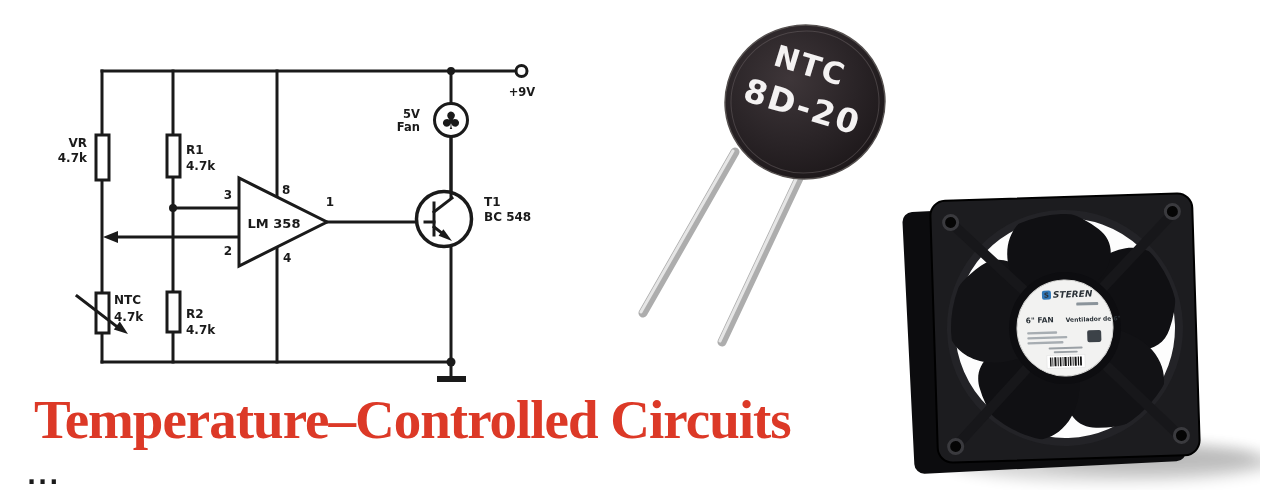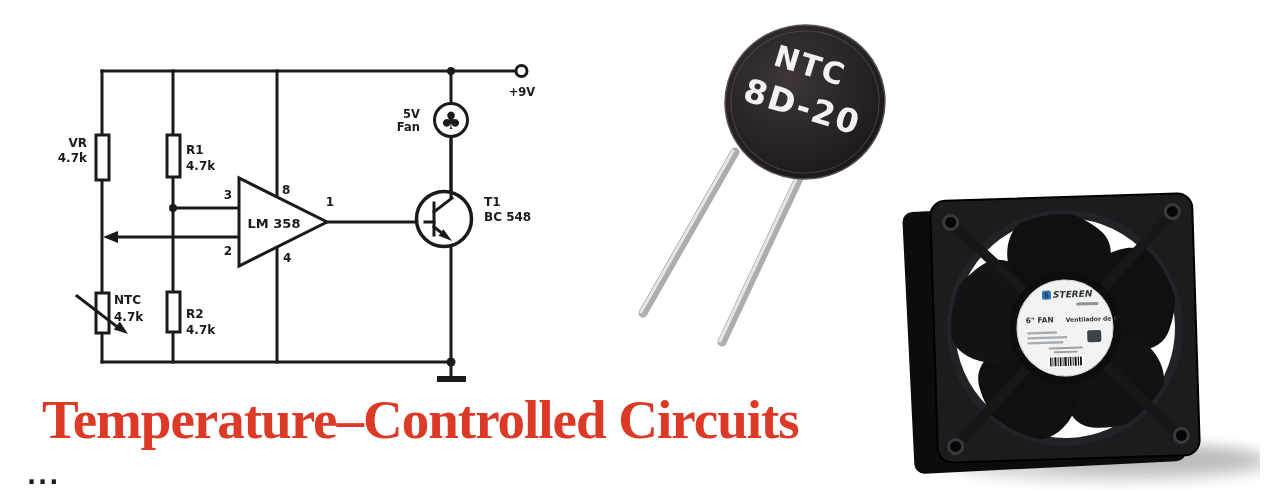--- a/index.html
+++ b/index.html
@@ -241,16 +241,16 @@
               <rect x="6.6" y="29" width="0.9" height="9"></rect>
             <rect x="8.6" y="29" width="2" height="9"></rect>
               <rect x="11.8" y="29" width="1.2" height="9"></rect>
             <rect x="14" y="29" width="1.8" height="9"></rect>
           </g>
         </g>
       </g>
     </g>
   </svg>
 
-  <div class="title" style="color: rgb(220, 57, 39); margin-left: 8px;">Temperature–Controlled Circuits</div>
+  <div class="title" style="color: rgb(220, 57, 39);">Temperature–Controlled Circuits</div>
 
   <div class="ellipsis">...</div>
 </div>
 
 </body></html>

